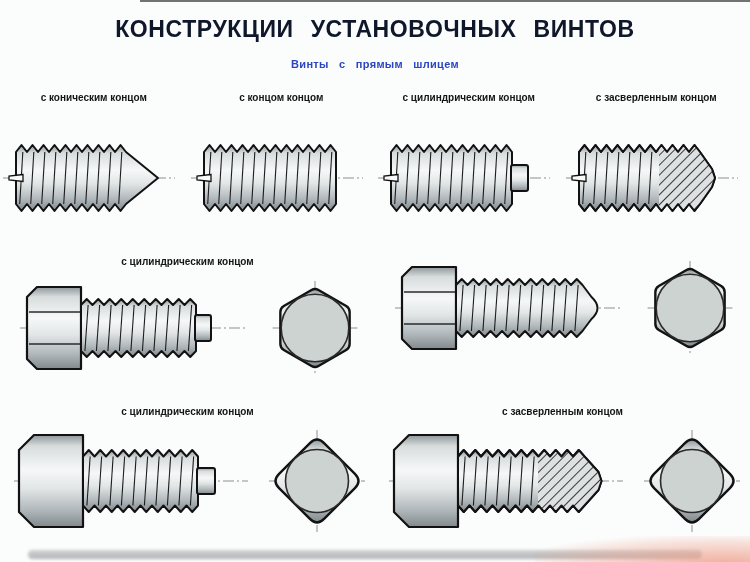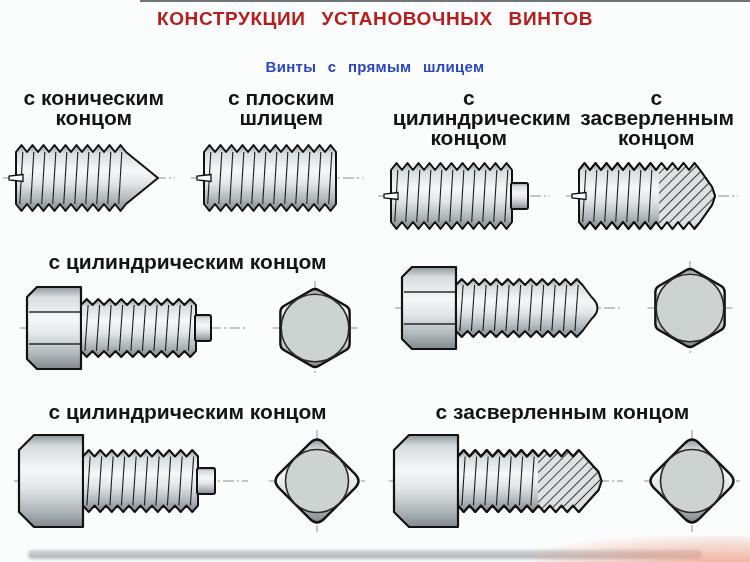--- a/index.html
+++ b/index.html
@@ -19,42 +19,42 @@
     position:absolute;left:28px;right:48px;bottom:3px;height:9px;
     border-radius:5px;
     background:linear-gradient(180deg,rgba(90,95,98,.26),rgba(58,62,64,.38));
     filter:blur(1.5px);
   }
   .pink-blotch{
     position:absolute;right:0;bottom:0;width:215px;height:26px;
     background:radial-gradient(ellipse at 88% 100%, rgba(238,166,146,.85), rgba(238,166,146,.3) 55%, transparent 78%);
   }
   .main-title{
-    position:absolute;top:8px;left:0;right:0;margin:0;
+    position:absolute;top:8px;left:0;right:0;margin:8px;
     text-align:center;
-    font-size:19px;font-weight:bold;
+    font-size:23px;font-weight:bold;
     letter-spacing:.6px;word-spacing:10px;
-    color:#b91c1c;
+    color:#0f172a;
   }
   .sec-title{
     position:absolute;left:0;right:0;margin:0;
     text-align:center;
-    font-size:15px;font-weight:bold;
+    font-size:11px;font-weight:bold;
     letter-spacing:.3px;word-spacing:7px;
     color:#2a46c2;
   }
   .t1{top:58px}.t2{top:228px}.t3{top:378px}
   .row{position:absolute;left:0;right:0;}
   .row1{top:88px;display:flex;}
   .row1 .cell{width:187.5px;text-align:center;}
   .row2{top:252px;display:flex;}
   .row3{top:402px;display:flex;}
   .half{width:375px;text-align:center;}
   .lbl{
-    font-size:21px;font-weight:bold;color:#141414;
+    font-size:10px;font-weight:bold;color:#141414;
     line-height:20px;
   }
   .row1 .lbl{
     min-height:42px;
     display:flex;align-items:flex-start;justify-content:center;
   }
   .row1 .lbl span{display:inline-block;max-width:152px;}
   .one-line{white-space:nowrap;}
   .figs{display:flex;justify-content:center;align-items:center;margin-top:4px;}
   .row2 .figs{gap:22px;}
@@ -103,21 +103,21 @@
           <line x1="77.82" y1="20" x2="74.74" y2="72" stroke="#1d1d1d" stroke-width="1.1"></line>
           <line x1="88.82" y1="20" x2="85.74" y2="72" stroke="#1d1d1d" stroke-width="1.1"></line>
           <line x1="99.82" y1="20" x2="96.74" y2="72" stroke="#1d1d1d" stroke-width="1.1"></line>
           <line x1="110.82" y1="20" x2="107.74" y2="72" stroke="#1d1d1d" stroke-width="1.1"></line>
           <line x1="121.82" y1="20" x2="118.74" y2="72" stroke="#1d1d1d" stroke-width="1.1"></line>
           <path d="M 23 42.5 L 9 44 L 9 48 L 23 49.5 Z" fill="#f8f9f9" stroke="#121212" stroke-width="1.3"></path>
         </svg>
     </div>
     <div class="cell">
       <div class="lbl">
-          <span>с плоским шлицем</span>
+          <span>с концом концом</span>
         </div>
       <svg id="f2" width="178" height="88" viewBox="0 0 178 88">
           <defs>
             <linearGradient id="f2-m" x1="0" y1="0" x2="0" y2="1">
               <stop offset="0%" stop-color="#8f979a"></stop>
               <stop offset="12%" stop-color="#d7dcdd"></stop>
               <stop offset="38%" stop-color="#f6f8f8"></stop>
               <stop offset="58%" stop-color="#e2e6e7"></stop>
               <stop offset="82%" stop-color="#b0b7ba"></stop>
               <stop offset="100%" stop-color="#82898c"></stop>

